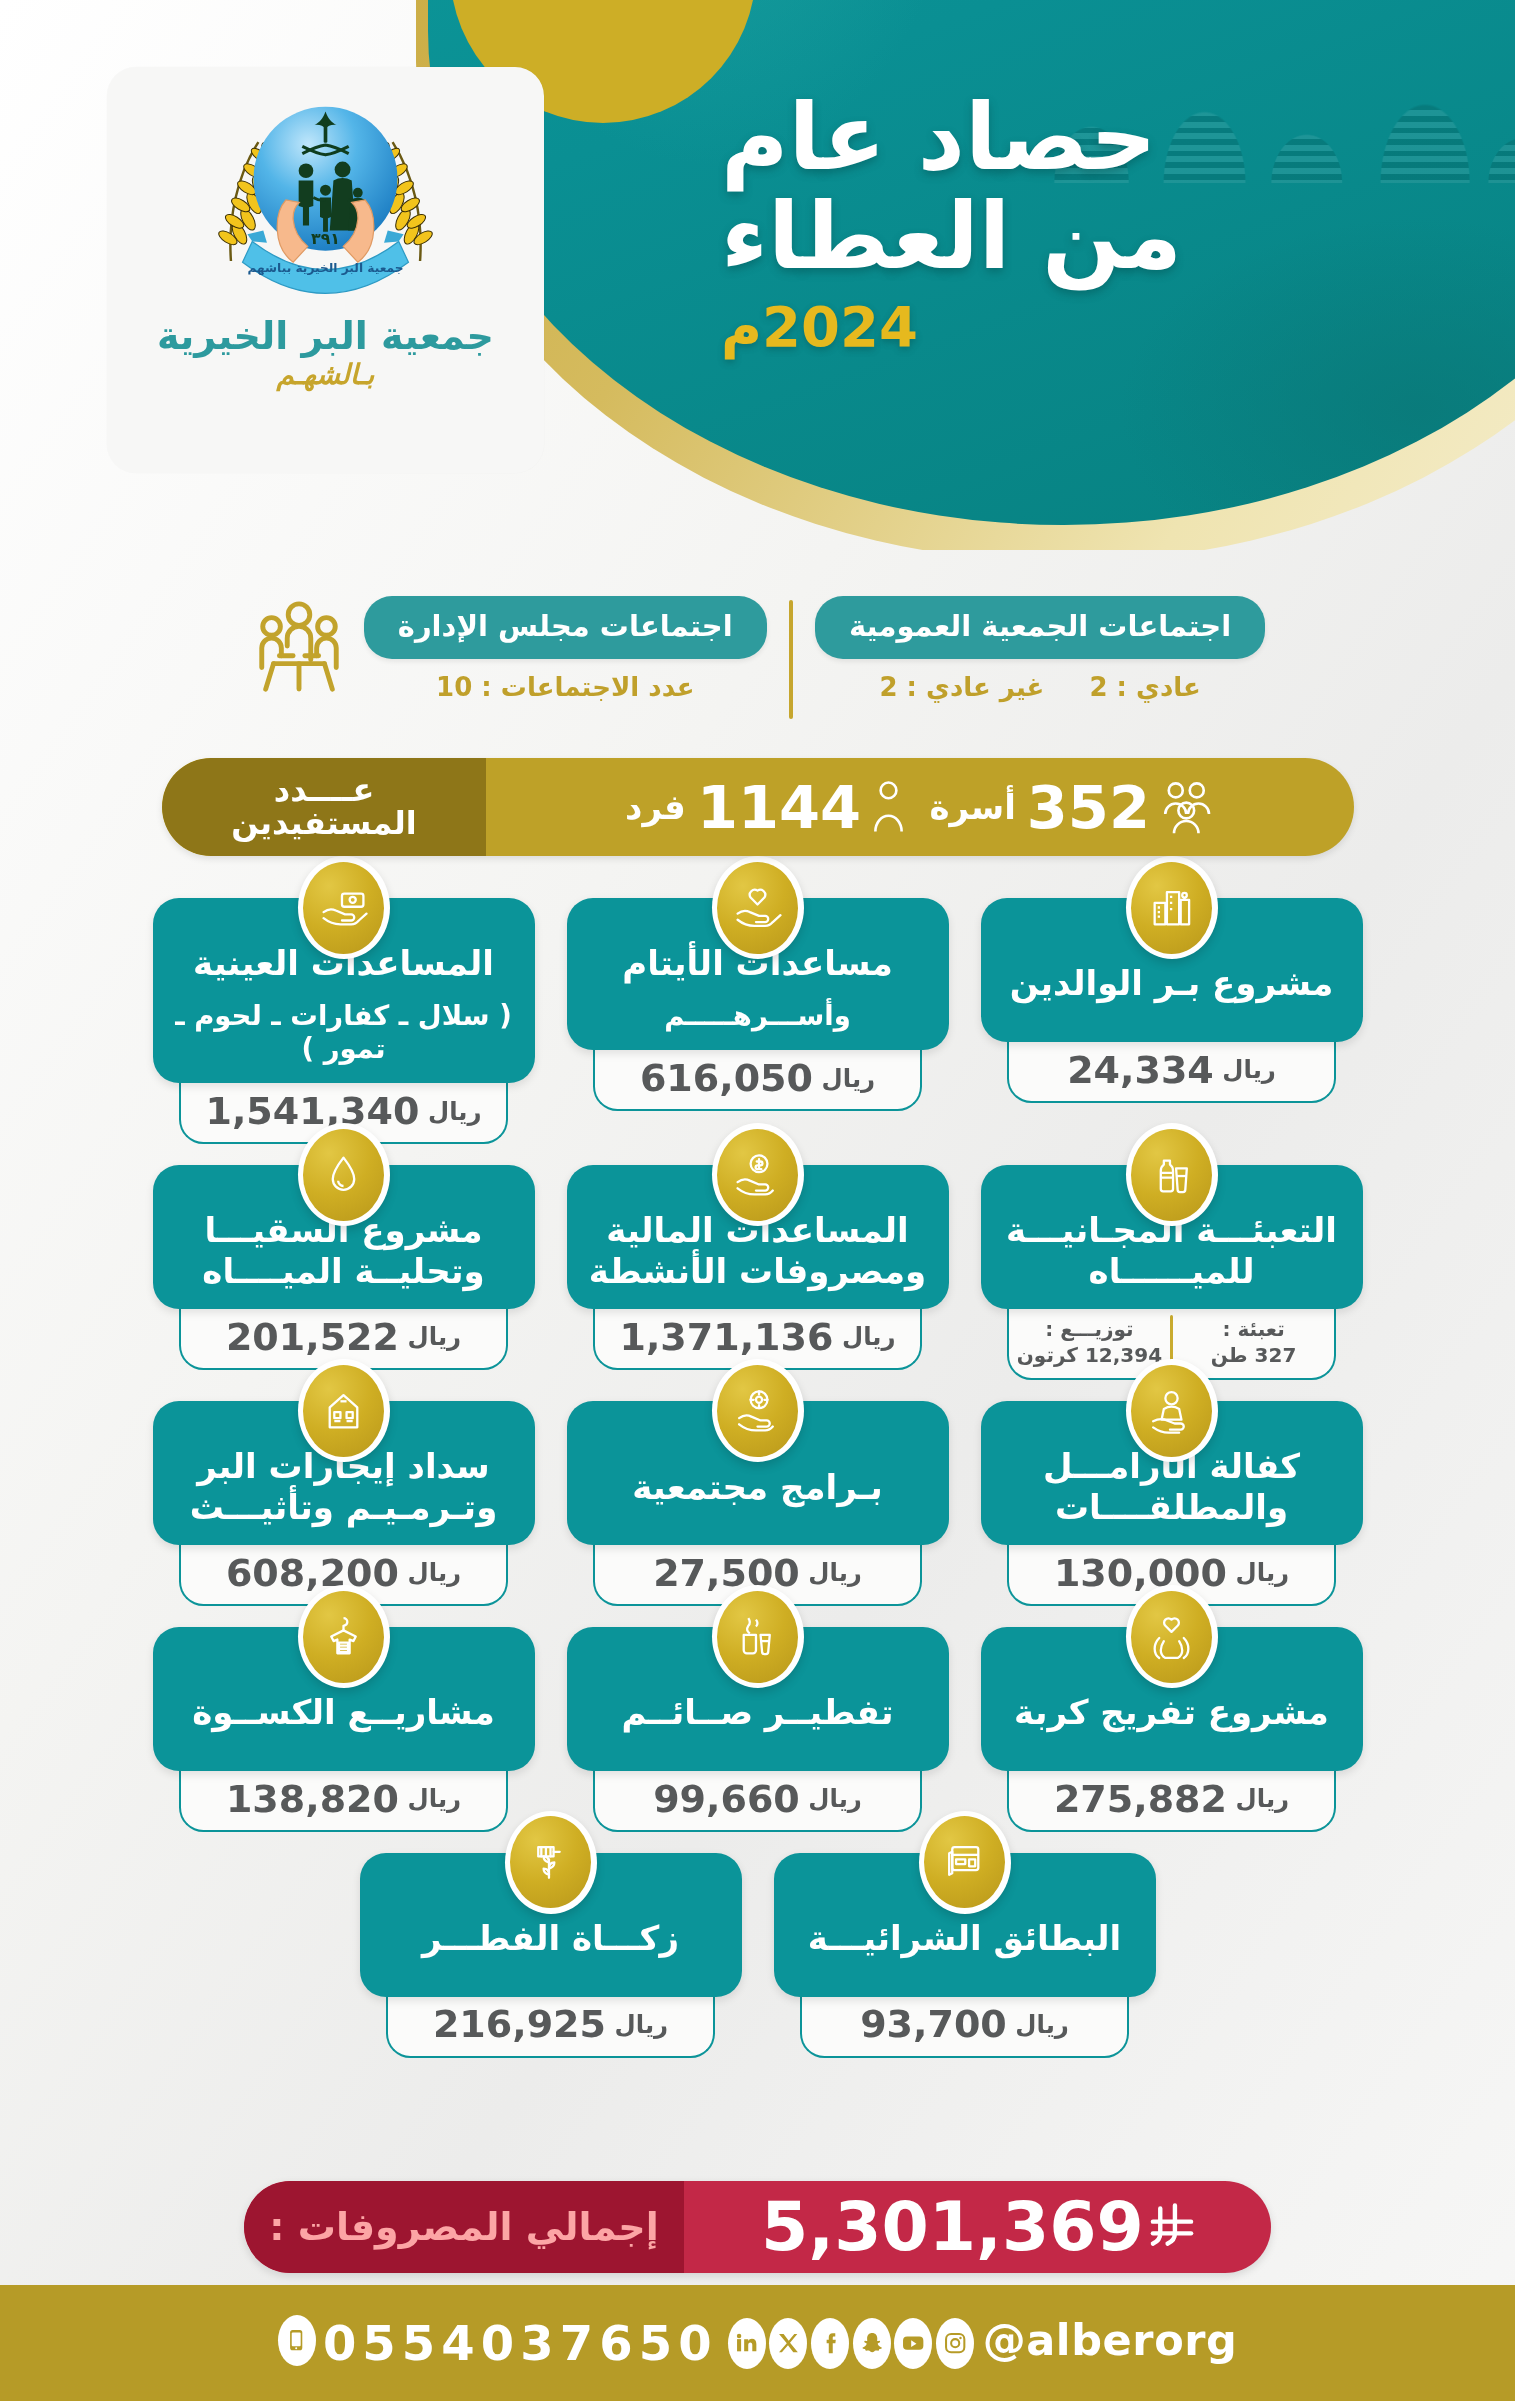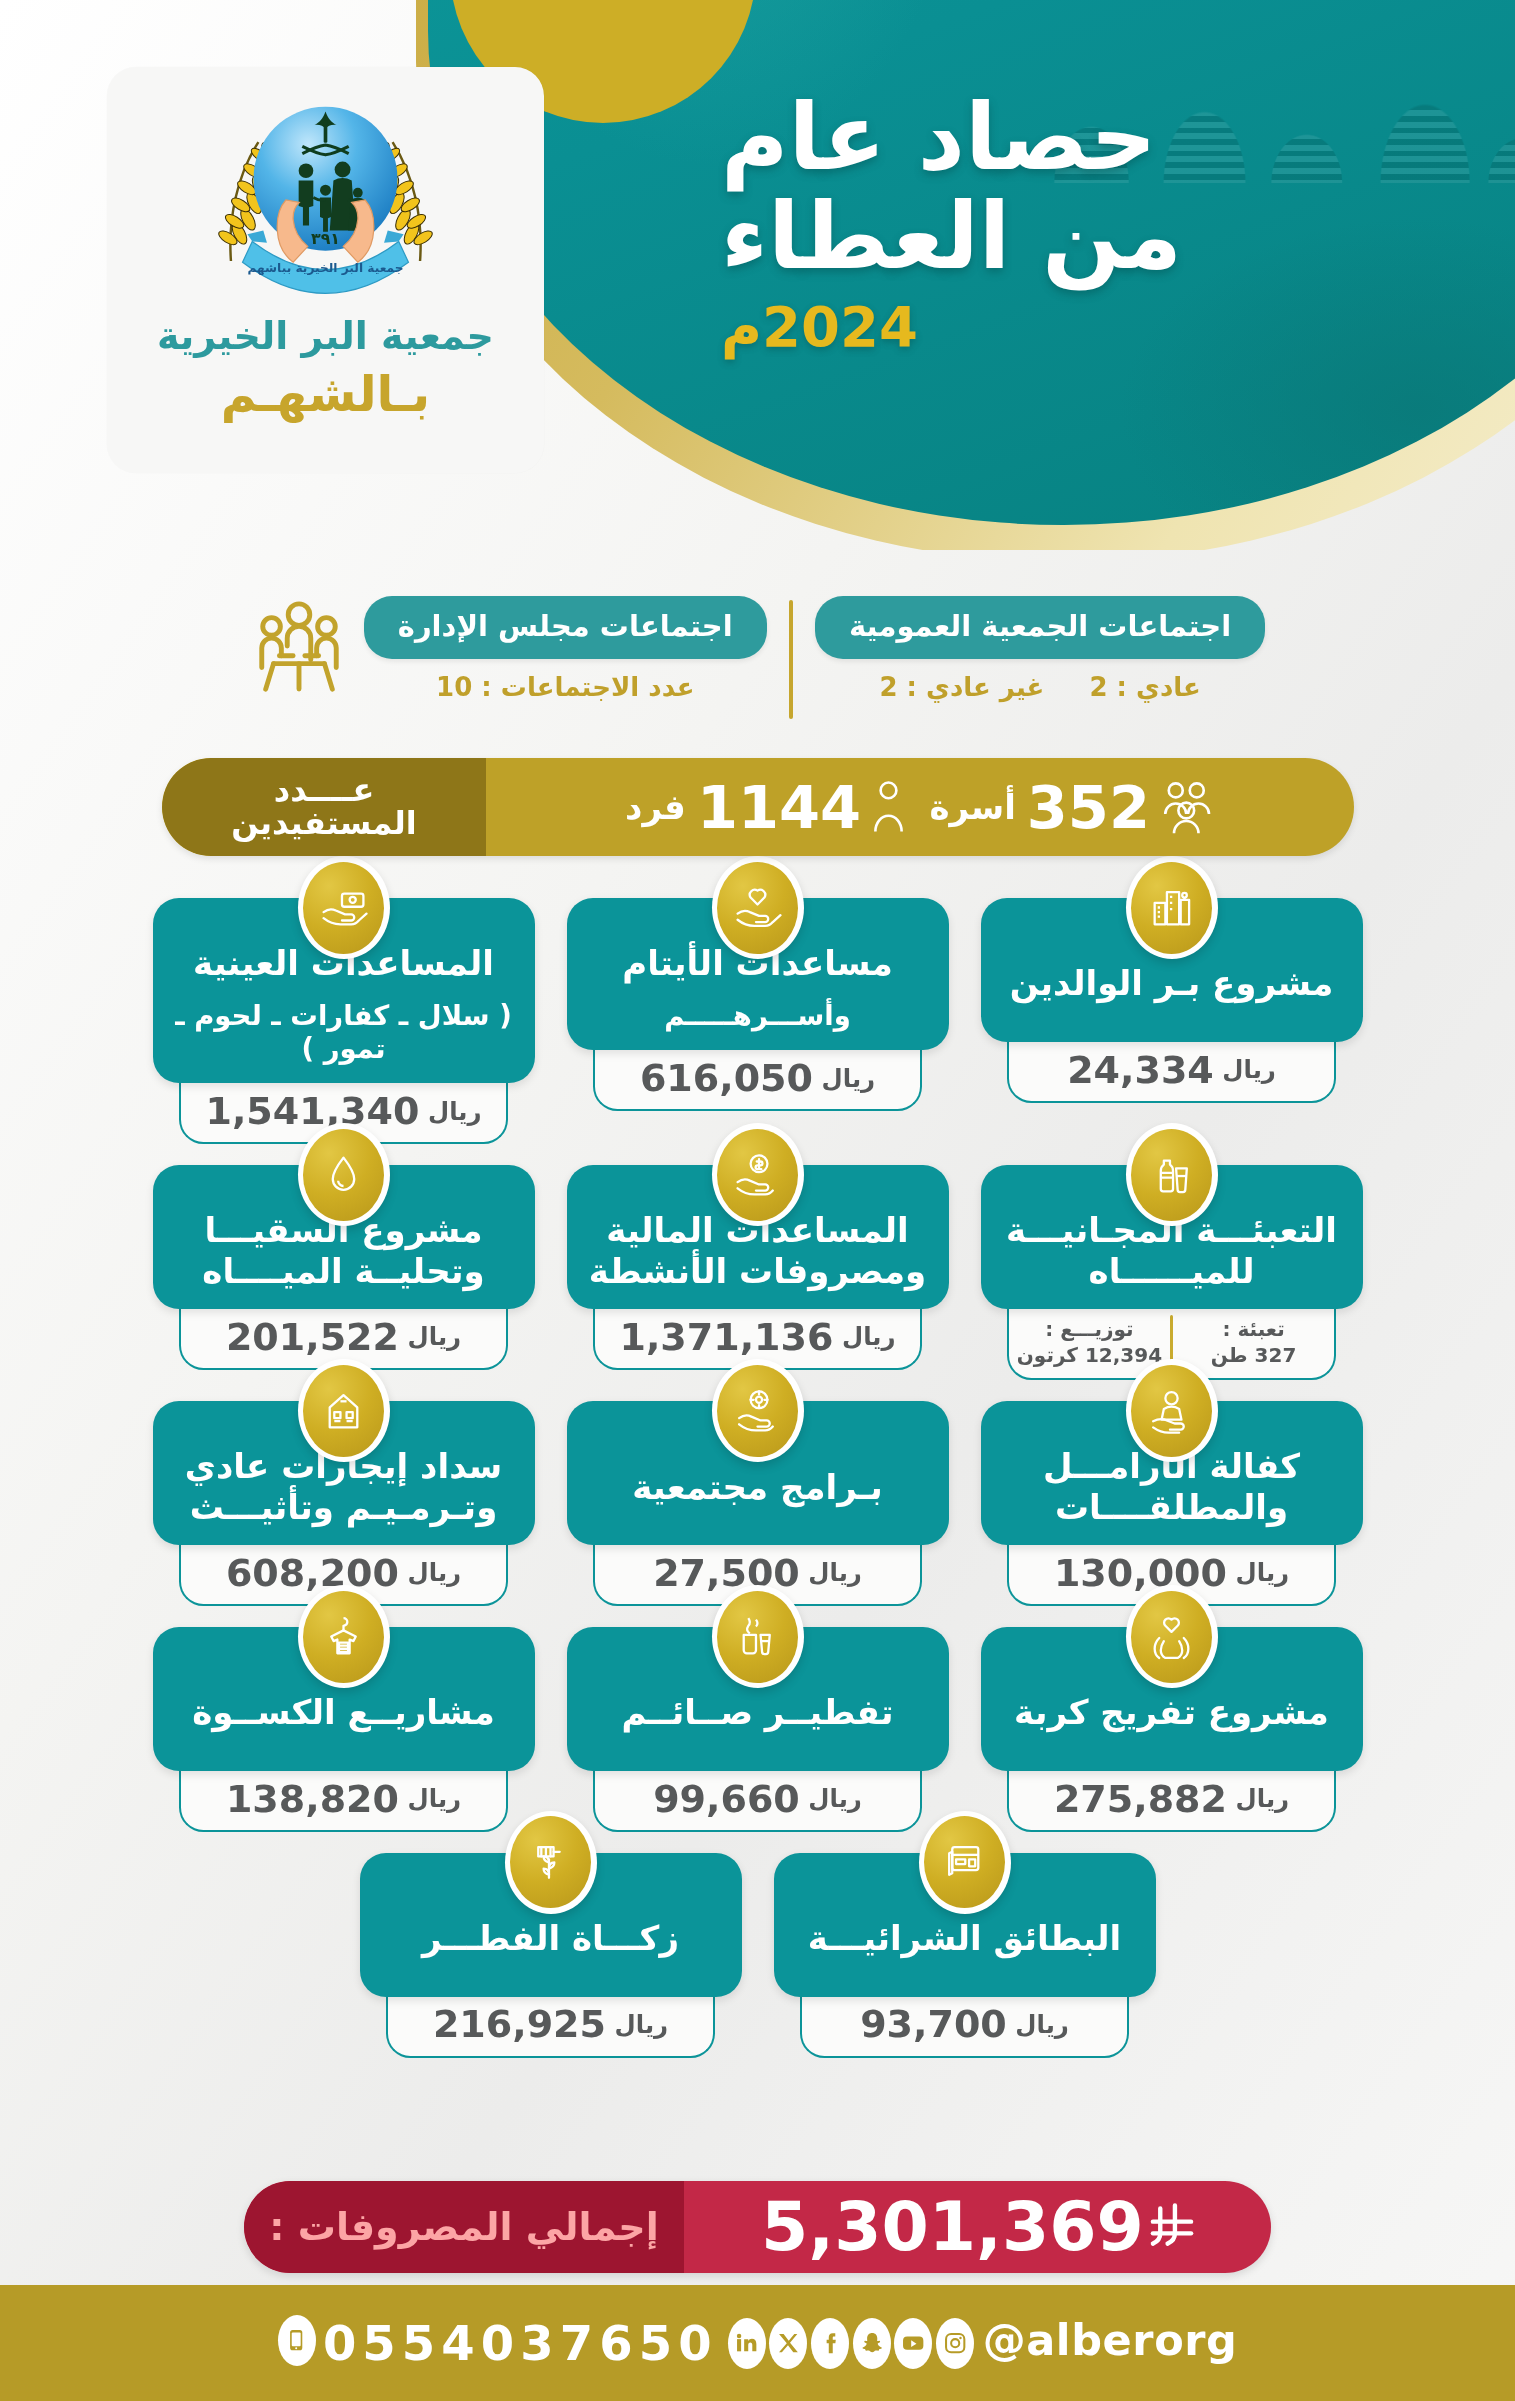--- a/index.html
+++ b/index.html
@@ -114,21 +114,21 @@
     padding-top: 11px;
     z-index: 7;
   }
   .logo-emblem { width: 263px; height: 244px; }
   .logo-name {
     margin-top: -4.9px;
     text-align: center;
     line-height: 1.02;
   }
   .logo-name .n1 { display:block; color:#2d9a9e; font-size: 38px; font-weight: 700; }
-  .logo-name .n2 { display:block; color:#c7a52c; font-size: 49px; font-weight: 700; letter-spacing: 2.4px; margin-top: 14px; }
+  .logo-name .n2 { display:block; color:#c7a52c; font-size: 28px; font-weight: 700; letter-spacing: 2.4px; margin-top: 5px; font-style: italic; }
 
   
   .meetings {
     position: absolute;
     top: 596px; left: 0; width: 1515px;
     display: flex;
     flex-direction: row;
     justify-content: center;
     align-items: flex-start;
     gap: 0;
@@ -655,21 +655,21 @@
           <svg viewBox="0 0 64 64" fill="none" stroke="#fff" stroke-width="3" stroke-linejoin="round">
             <path d="M14 28 L32 12 L50 28 V54 H14z"></path>
             <rect x="20" y="34" width="8" height="8"></rect>
                 <rect x="36" y="34" width="8" height="8"></rect>
             <path d="M20 46 h8 M36 46 h8"></path>
                 <path d="M28 20 h8"></path>
           </svg>
         </div>
           </div>
         <div class="card-body">
-          <div class="card-title">سداد إيجارات  عادي</div>
+          <div class="card-title">سداد إيجارات  البر</div>
           <div class="card-title">وتـرمـيـم وتأثيـــث</div>
         </div>
         <div class="card-foot">
           <span class="card-amount">608,200</span>
           <span class="card-currency">ريال</span>
         </div>
       </div>
 
       <div class="card">
         <div class="card-icon">

